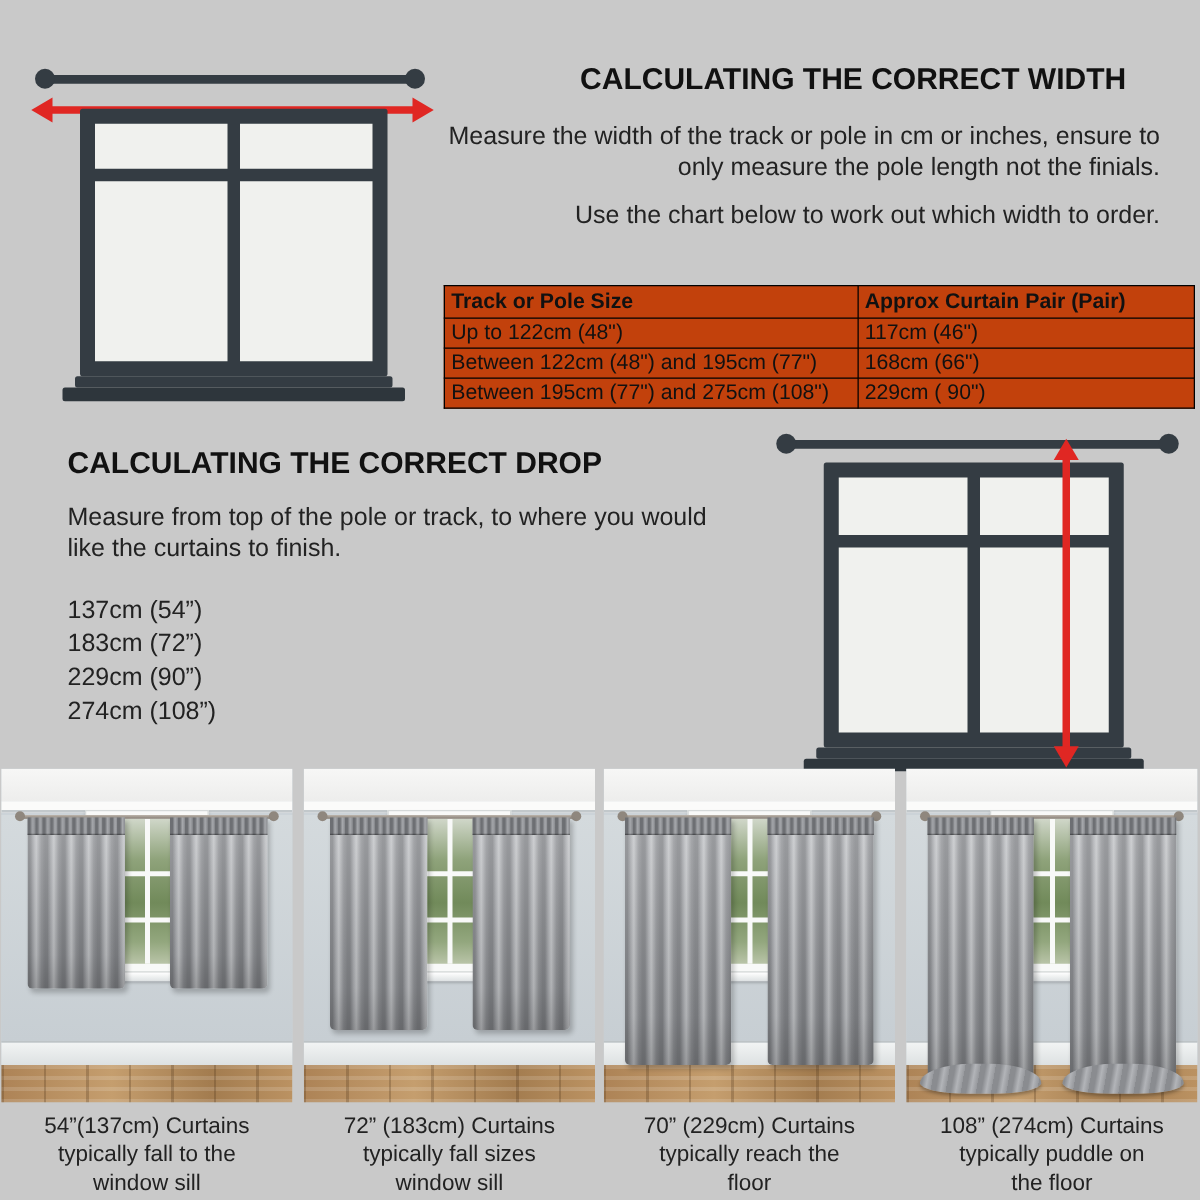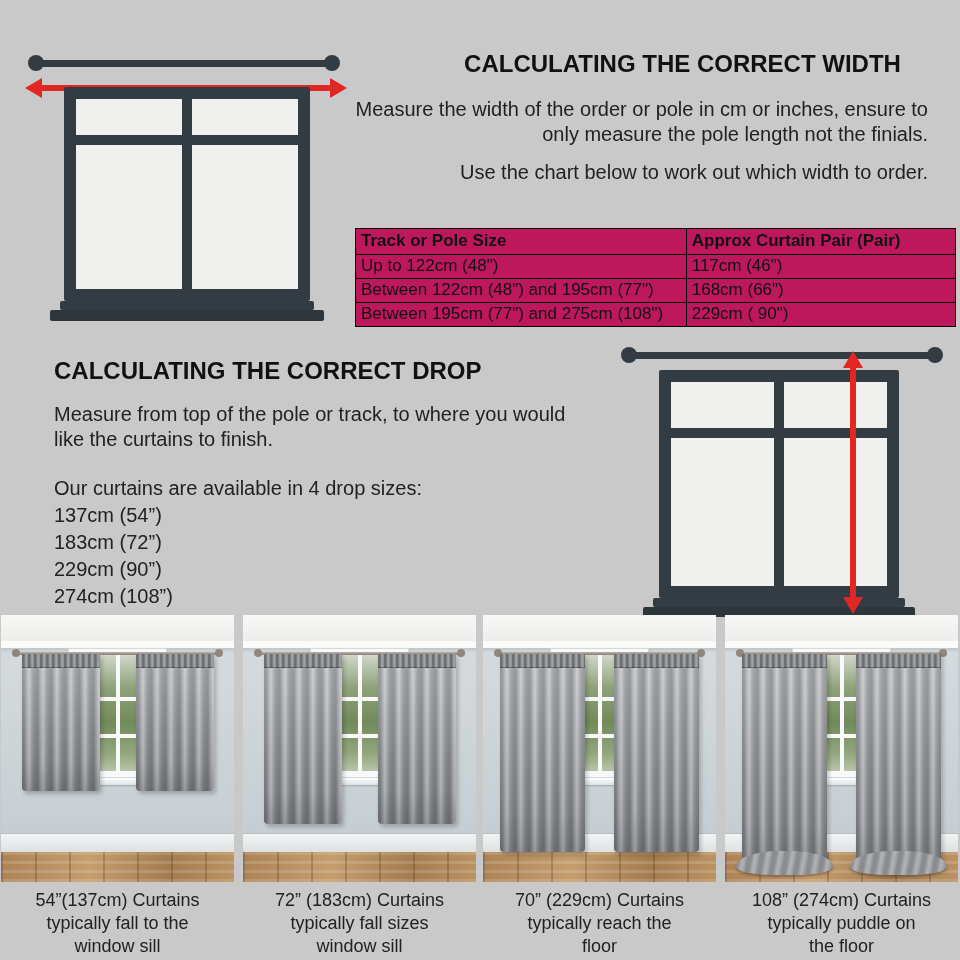--- a/index.html
+++ b/index.html
@@ -16,21 +16,21 @@
   .body-txt { font-size:20px; line-height:25px; color:#222; }
   #width-heading   { left:430px; top:50px;  width:505px; text-align:center; }
   #width-para      { left:340px; top:97px;  width:588px; text-align:right; }
   #width-chartnote { left:340px; top:160px; width:588px; text-align:right; }
   #drop-heading    { left:54px;  top:357px; }
   #drop-para       { left:54px;  top:402px; width:545px; }
   #drop-sizes      { left:54px;  top:475px; width:420px; }
   #drop-sizes .line { display:block; line-height:27px; }
 
   
-  #size-table { left:355px; top:228px; width:601px; border-collapse:collapse; background:#be185d; }
+  #size-table { left:355px; top:228px; width:601px; border-collapse:collapse; background:#c2410c; }
   #size-table th, #size-table td {
     border:1.5px solid #000; font-size:17px; padding:1px 4px 2px 5px;
     text-align:left; white-space:nowrap; color:#111;
   }
   #size-table th { font-weight:bold; height:26px; }
   #size-table td { height:22px; font-weight:normal; }
   #size-table .col1 { width:331px; } #size-table .col2 { width:270px; }
 
   
   .diag { }
@@ -125,21 +125,21 @@
       <div class="pane" style="left:12px;  top:12px; width:106px; height:36px;"></div>
       <div class="pane" style="left:128px; top:12px; width:106px; height:36px;"></div>
       <div class="pane" style="left:12px;  top:58px; width:106px; height:144px;"></div>
       <div class="pane" style="left:128px; top:58px; width:106px; height:144px;"></div>
     </div>
     <div class="sill-a" style="left:40px; top:256px; width:254px; height:9px;"></div>
     <div class="sill-b" style="left:30px; top:265px; width:274px; height:11px;"></div>
   </div>
 
   <div class="abs h1" id="width-heading">CALCULATING THE CORRECT WIDTH</div>
-  <div class="abs body-txt" id="width-para">Measure the width of the order or pole in cm or inches, ensure to only measure the pole length not the finials.</div>
+  <div class="abs body-txt" id="width-para">Measure the width of the track or pole in cm or inches, ensure to only measure the pole length not the finials.</div>
   <div class="abs body-txt" id="width-chartnote">Use the chart below to work out which width to order.</div>
 
   <table class="abs" id="size-table">
     <tbody>
         <tr>
       <th class="col1">Track or Pole Size</th>
       <th class="col2">Approx Curtain Pair (Pair)</th>
     </tr>
     <tr>
       <td>Up to 122cm (48")</td>
@@ -152,21 +152,20 @@
     <tr>
       <td>Between 195cm (77") and 275cm (108")</td>
       <td>229cm ( 90")</td>
     </tr>
   </tbody>
     </table>
 
   <div class="abs h1" id="drop-heading">CALCULATING THE CORRECT DROP</div>
   <div class="abs body-txt" id="drop-para">Measure from top of the pole or track, to where you would like the curtains to finish.</div>
   <div class="abs body-txt" id="drop-sizes">
-    <span class="line">Our curtains are available in 4 drop sizes:</span>
     <span class="line">137cm (54”)</span>
     <span class="line">183cm (72”)</span>
     <span class="line">229cm (90”)</span>
     <span class="line">274cm (108”)</span>
   </div>
 
   <div class="abs diag" id="drop-diagram" style="left:615px; top:342px; width:335px; height:275px;">
     <div class="pole-bar" style="left:14px; top:10px; width:304px;"></div>
     <div class="finial" style="left:6px;   top:5px;"></div>
     <div class="finial" style="left:312px; top:5px;"></div>

